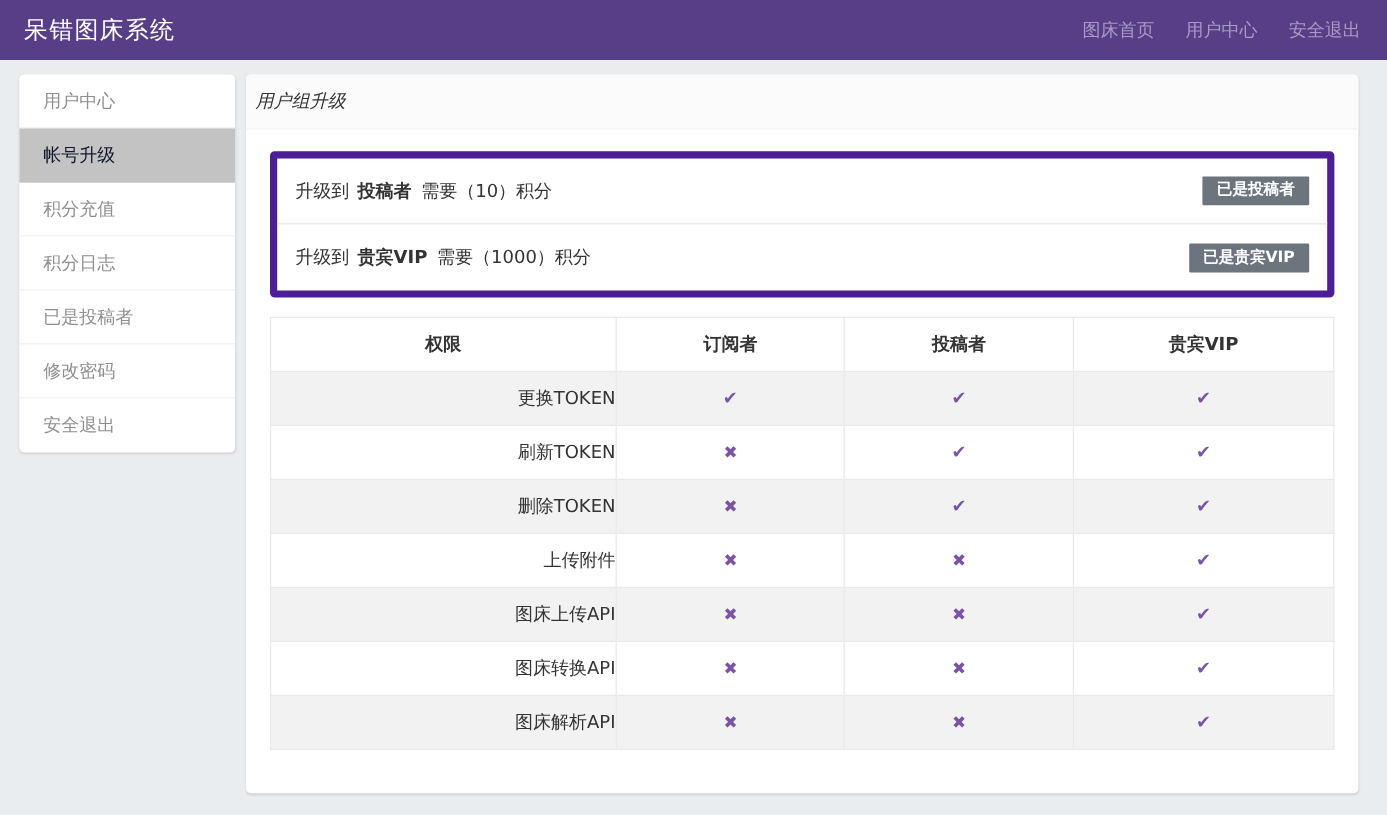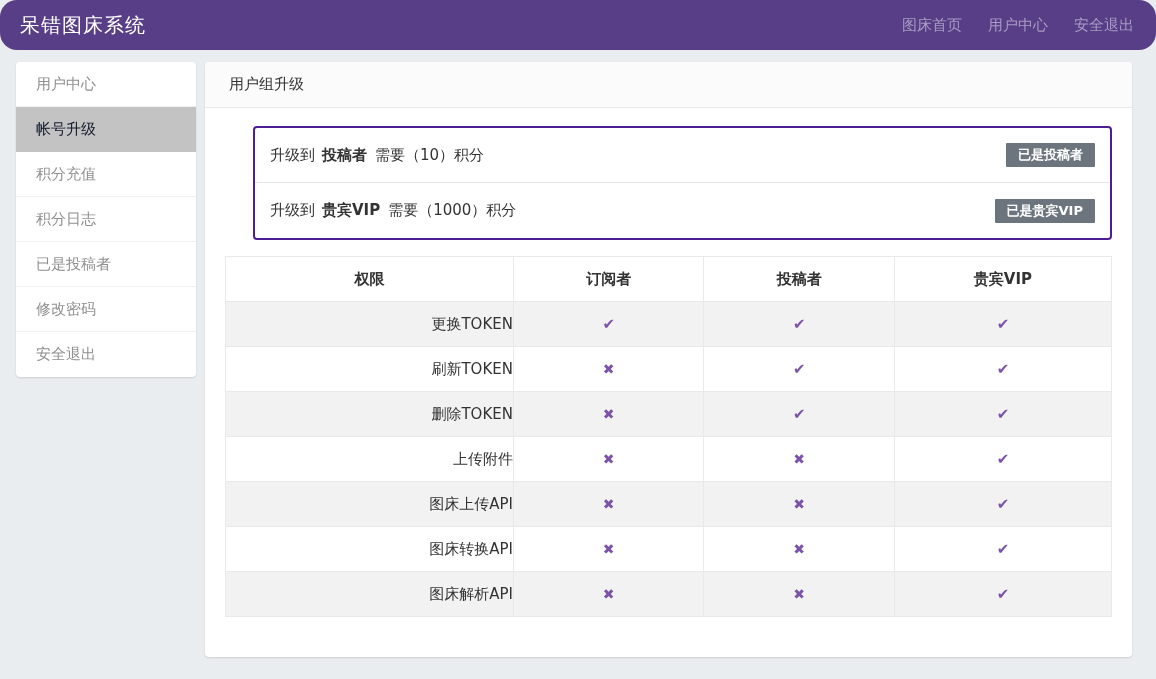--- a/index.html
+++ b/index.html
@@ -7,21 +7,20 @@
   body {
     background:#e9edf0;
     font-family:"DejaVu Sans","Liberation Sans",sans-serif;
     overflow:hidden;
   }
   
   .topbar {
     height:50px; background:#583e86;
     display:flex; align-items:center; justify-content:space-between;
     padding:0 22px 0 20px;
-    border-radius:17px;
   }
   .brand { color:#ffffff; font-size:20px; letter-spacing:1px; }
   .topnav { display:flex; gap:26px;margin-left:30px; }
   .topnav a { color:#a89bc4; font-size:15px; text-decoration:none; cursor:pointer; }
   
   .layout { display:flex; align-items:flex-start; padding:12px 24px 0 16px; gap:9px; }
   
   .sidebar {
     width:180px; background:#ffffff; border-radius:4px;
     box-shadow:0 1px 2px rgba(0,0,0,.12); overflow:hidden; flex-shrink:0;
@@ -31,27 +30,27 @@
     font-size:15px; color:#8f8f8f; border-bottom:1px solid #f0f0f0; cursor:pointer;
   }
   .side-item:last-child { border-bottom:none; }
   .side-item.active { background:#c3c3c3; color:#0f172a; border-bottom-color:#c3c3c3; }
   
   .panel {
     flex:1; background:#ffffff; border-radius:4px;
     box-shadow:0 1px 2px rgba(0,0,0,.12); min-height:595px;
   }
   .panel-header {
-    height:46px; line-height:45px; padding-left:24px;
+    height:46px; line-height:45px; padding-left:8px;
     font-size:15px; color:#333333; background:#fbfbfb;
-    border-bottom:1px solid #e8e8e8; border-radius:4px 4px 0 0;
+    border-bottom:1px solid #e8e8e8; border-radius:4px 4px 0 0;font-style:italic;
   }
   .panel-body { padding:18px 20px 36px 20px; }
   
-  .upgrade-box { border:2px solid #4c1d95; border-radius:4px; margin-bottom:16px;margin-left:28px; }
+  .upgrade-box { border:6px solid #4c1d95; border-radius:4px; margin-bottom:16px; }
   .upgrade-row {
     height:55px; display:flex; align-items:center;
     padding:0 15px; border-bottom:1px solid #e7e7e7;
     font-size:15px; color:#333333;
   }
   .upgrade-row:last-child { border-bottom:none; }
   .upgrade-row .pre  { margin-right:7px; }
   .upgrade-row .grp  { font-weight:bold; margin-right:8px; }
   .badge {
     margin-left:auto; background:#6c757d; color:#ffffff;

